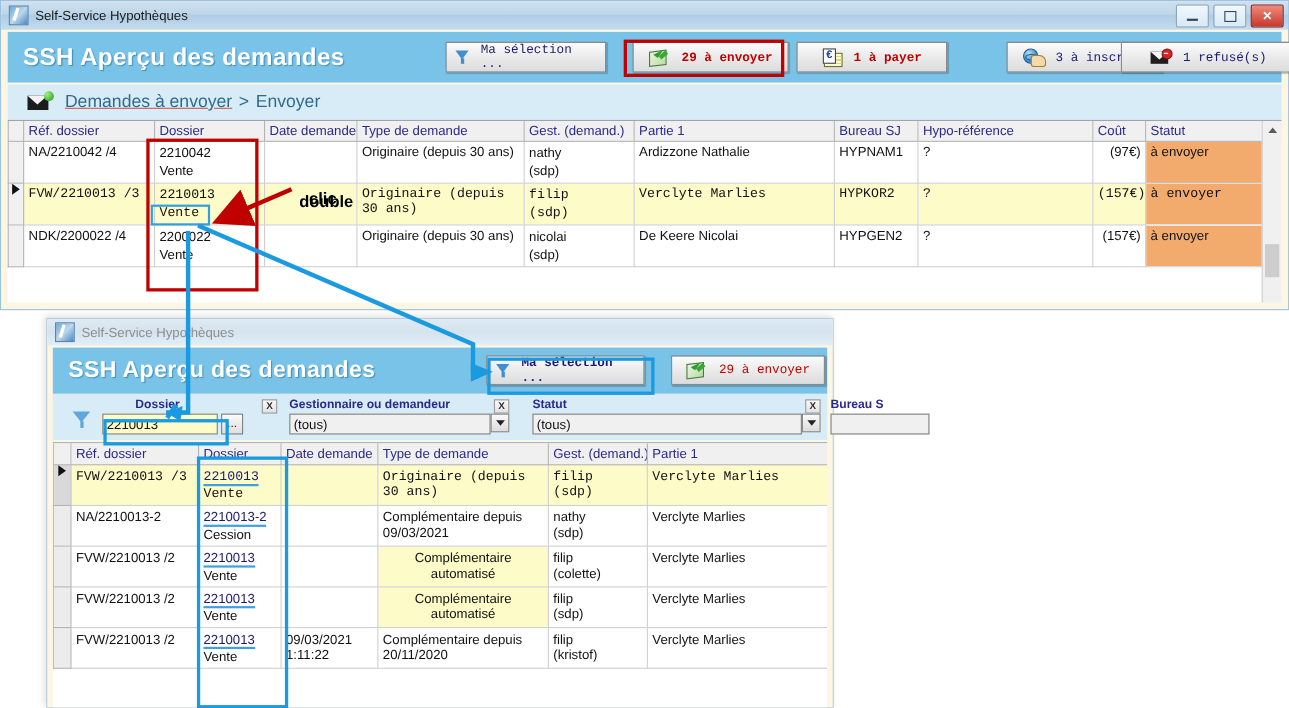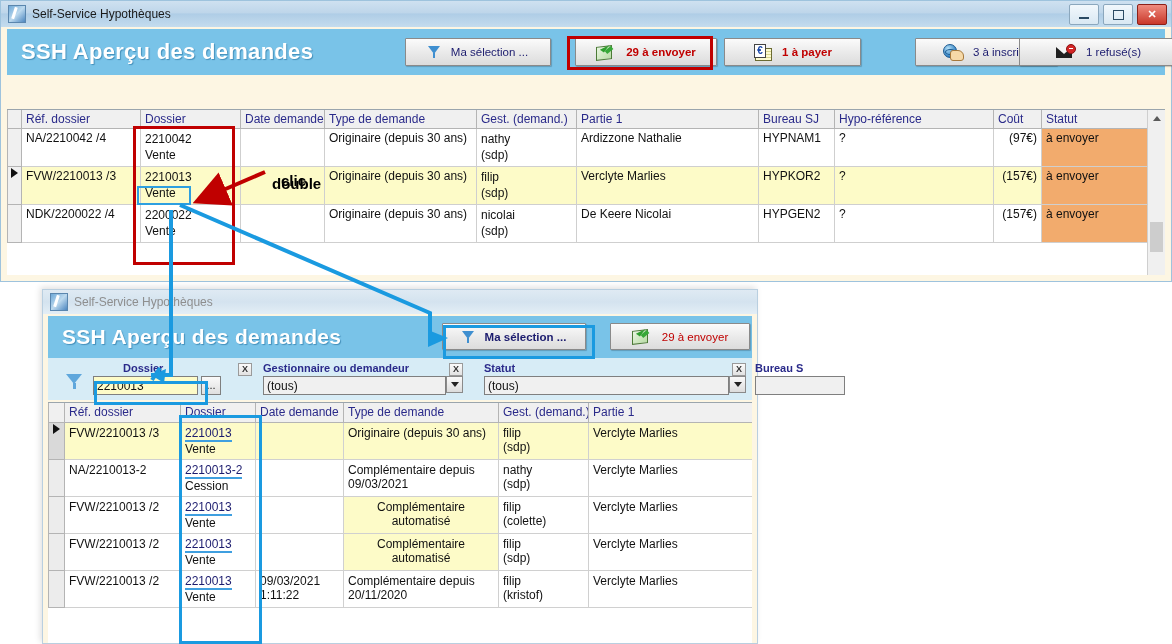--- a/index.html
+++ b/index.html
@@ -58,21 +58,21 @@
     text-shadow:1px 1px 1px rgba(0,80,130,.45);
     white-space:nowrap;letter-spacing:.3px;
   }
   .tbtn{
     height:28px;border:1px solid #8a8a8a;border-radius:1px;
     background:linear-gradient(to bottom,#fbfbfb,#e9e9e9 55%,#dcdcdc);
     display:flex;align-items:center;justify-content:center;gap:10px;
     box-shadow:1px 1px 1px rgba(0,0,0,.2);
     font-size:11.5px;padding:0 8px;box-sizing:border-box;
   }
-  .tbtn .lbl{font-weight:bold;}
+  .tbtn .lbl{font-weight:bold;font-family:Liberation Mono, monospace;}
   .tbtn-wrap{position:absolute;}
 
   
   .funnel{width:13px;height:12px;position:relative;flex:none;}
   .funnel:before{
     content:"";position:absolute;left:0;top:0;width:0;height:0;
     border-left:6.5px solid transparent;border-right:6.5px solid transparent;
     border-top:8px solid #3f8fd0;
   }
   .funnel:after{
@@ -137,21 +137,21 @@
     padding:2px 4px;height:17px;box-sizing:border-box;white-space:nowrap;overflow:hidden;
   }
   table.g td{
     border:1px solid #cfcfcf;border-left:none;
     padding:2px 4px;vertical-align:top;font-size:12px;color:#111;
     height:38px;box-sizing:border-box;overflow:hidden;
   }
   table.g td.marker{
     width:14px;background:#f0f0f0;border:1px solid #b4b4b4;padding:0;text-align:center;
   }
-  .row-sel td{background:#fdfbc8;}
+  .row-sel td{background:#fdfbc8;font-family:Liberation Mono, monospace;}
   .row-sel td.marker{background:#e8e8e8;}
   .tri{display:inline-block;width:0;height:0;border-top:5px solid transparent;
        border-bottom:5px solid transparent;border-left:7px solid #111;}
   .cost{color:#8d8d8d;text-align:right;}
   .stat-cell{background:#f2ab6d !important;color:#8a2b00;}
   .orange{color:#e8870f;}
   .two-line{line-height:16px;}
 
   
   .vscroll{
@@ -309,20 +309,29 @@
       <div class="tbtn" style="width:159px;">
         <span class="ico-ref">
             <span class="env"></span>
             <span class="dot"></span>
           </span>
         <span class="lbl" style="color:#1b1b6e;font-weight:normal;">1 refusé(s)</span>
       </div>
     </div>
   </div>
 
+  <div class="crumb">
+    <span class="mail">
+        <span class="b"></span>
+        <span class="plus"></span>
+      </span>
+    <span class="crumb-link">Demandes à envoyer</span>
+    <span class="crumb-rest">&gt;</span>
+    <span class="crumb-rest">Envoyer</span>
+  </div>
 
   <div class="grid1">
     <table class="g">
       <colgroup>
         <col style="width:14px">
           <col style="width:119px">
           <col style="width:100px">
           <col style="width:84px">
         <col style="width:152px">
           <col style="width:100px">

